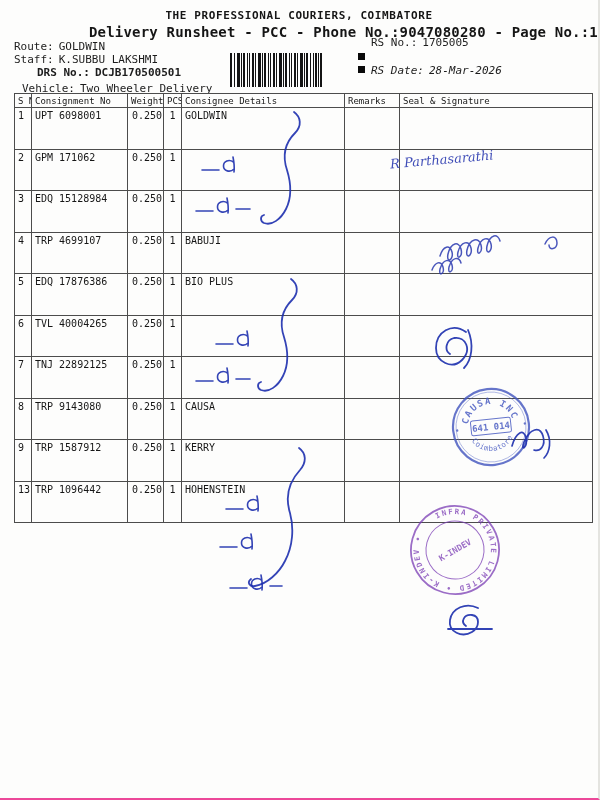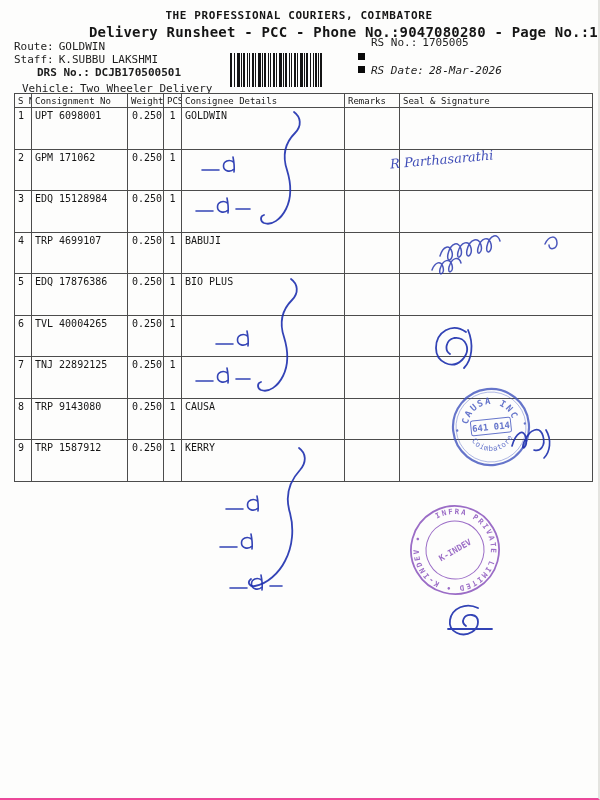--- a/index.html
+++ b/index.html
@@ -190,20 +190,29 @@
       </tr>
       <tr>
         <td>9</td>
         <td>TRP 1587912</td>
         <td class="c-wt">0.250</td>
         <td class="c-pcs">1</td>
         <td>KERRY</td>
         <td></td>
         <td></td>
       </tr>
+      <tr>
+        <td>13</td>
+        <td>TRP 1096442</td>
+        <td class="c-wt">0.250</td>
+        <td class="c-pcs">1</td>
+        <td>HOHENSTEIN</td>
+        <td></td>
+        <td></td>
+      </tr>
     </tbody>
   </table>
 
   <div class="handwritten-name">R Parthasarathi</div>
 
   <svg class="overlay" width="600" height="800" viewBox="0 0 600 800">
     <defs>
       <path id="dmark" d="M0,0 H17 M31,-13 C32,-8 32.5,-2 32,2 M31.5,-8 C27,-11 21.5,-9 21.5,-4 C21.5,1 28,3 32,-1"></path>
       <path id="causa-top" d="M468,427 A23,23 0 0 1 514,427"></path>
       <path id="causa-bot" d="M467,427 A24,24 0 0 0 515,427"></path>

